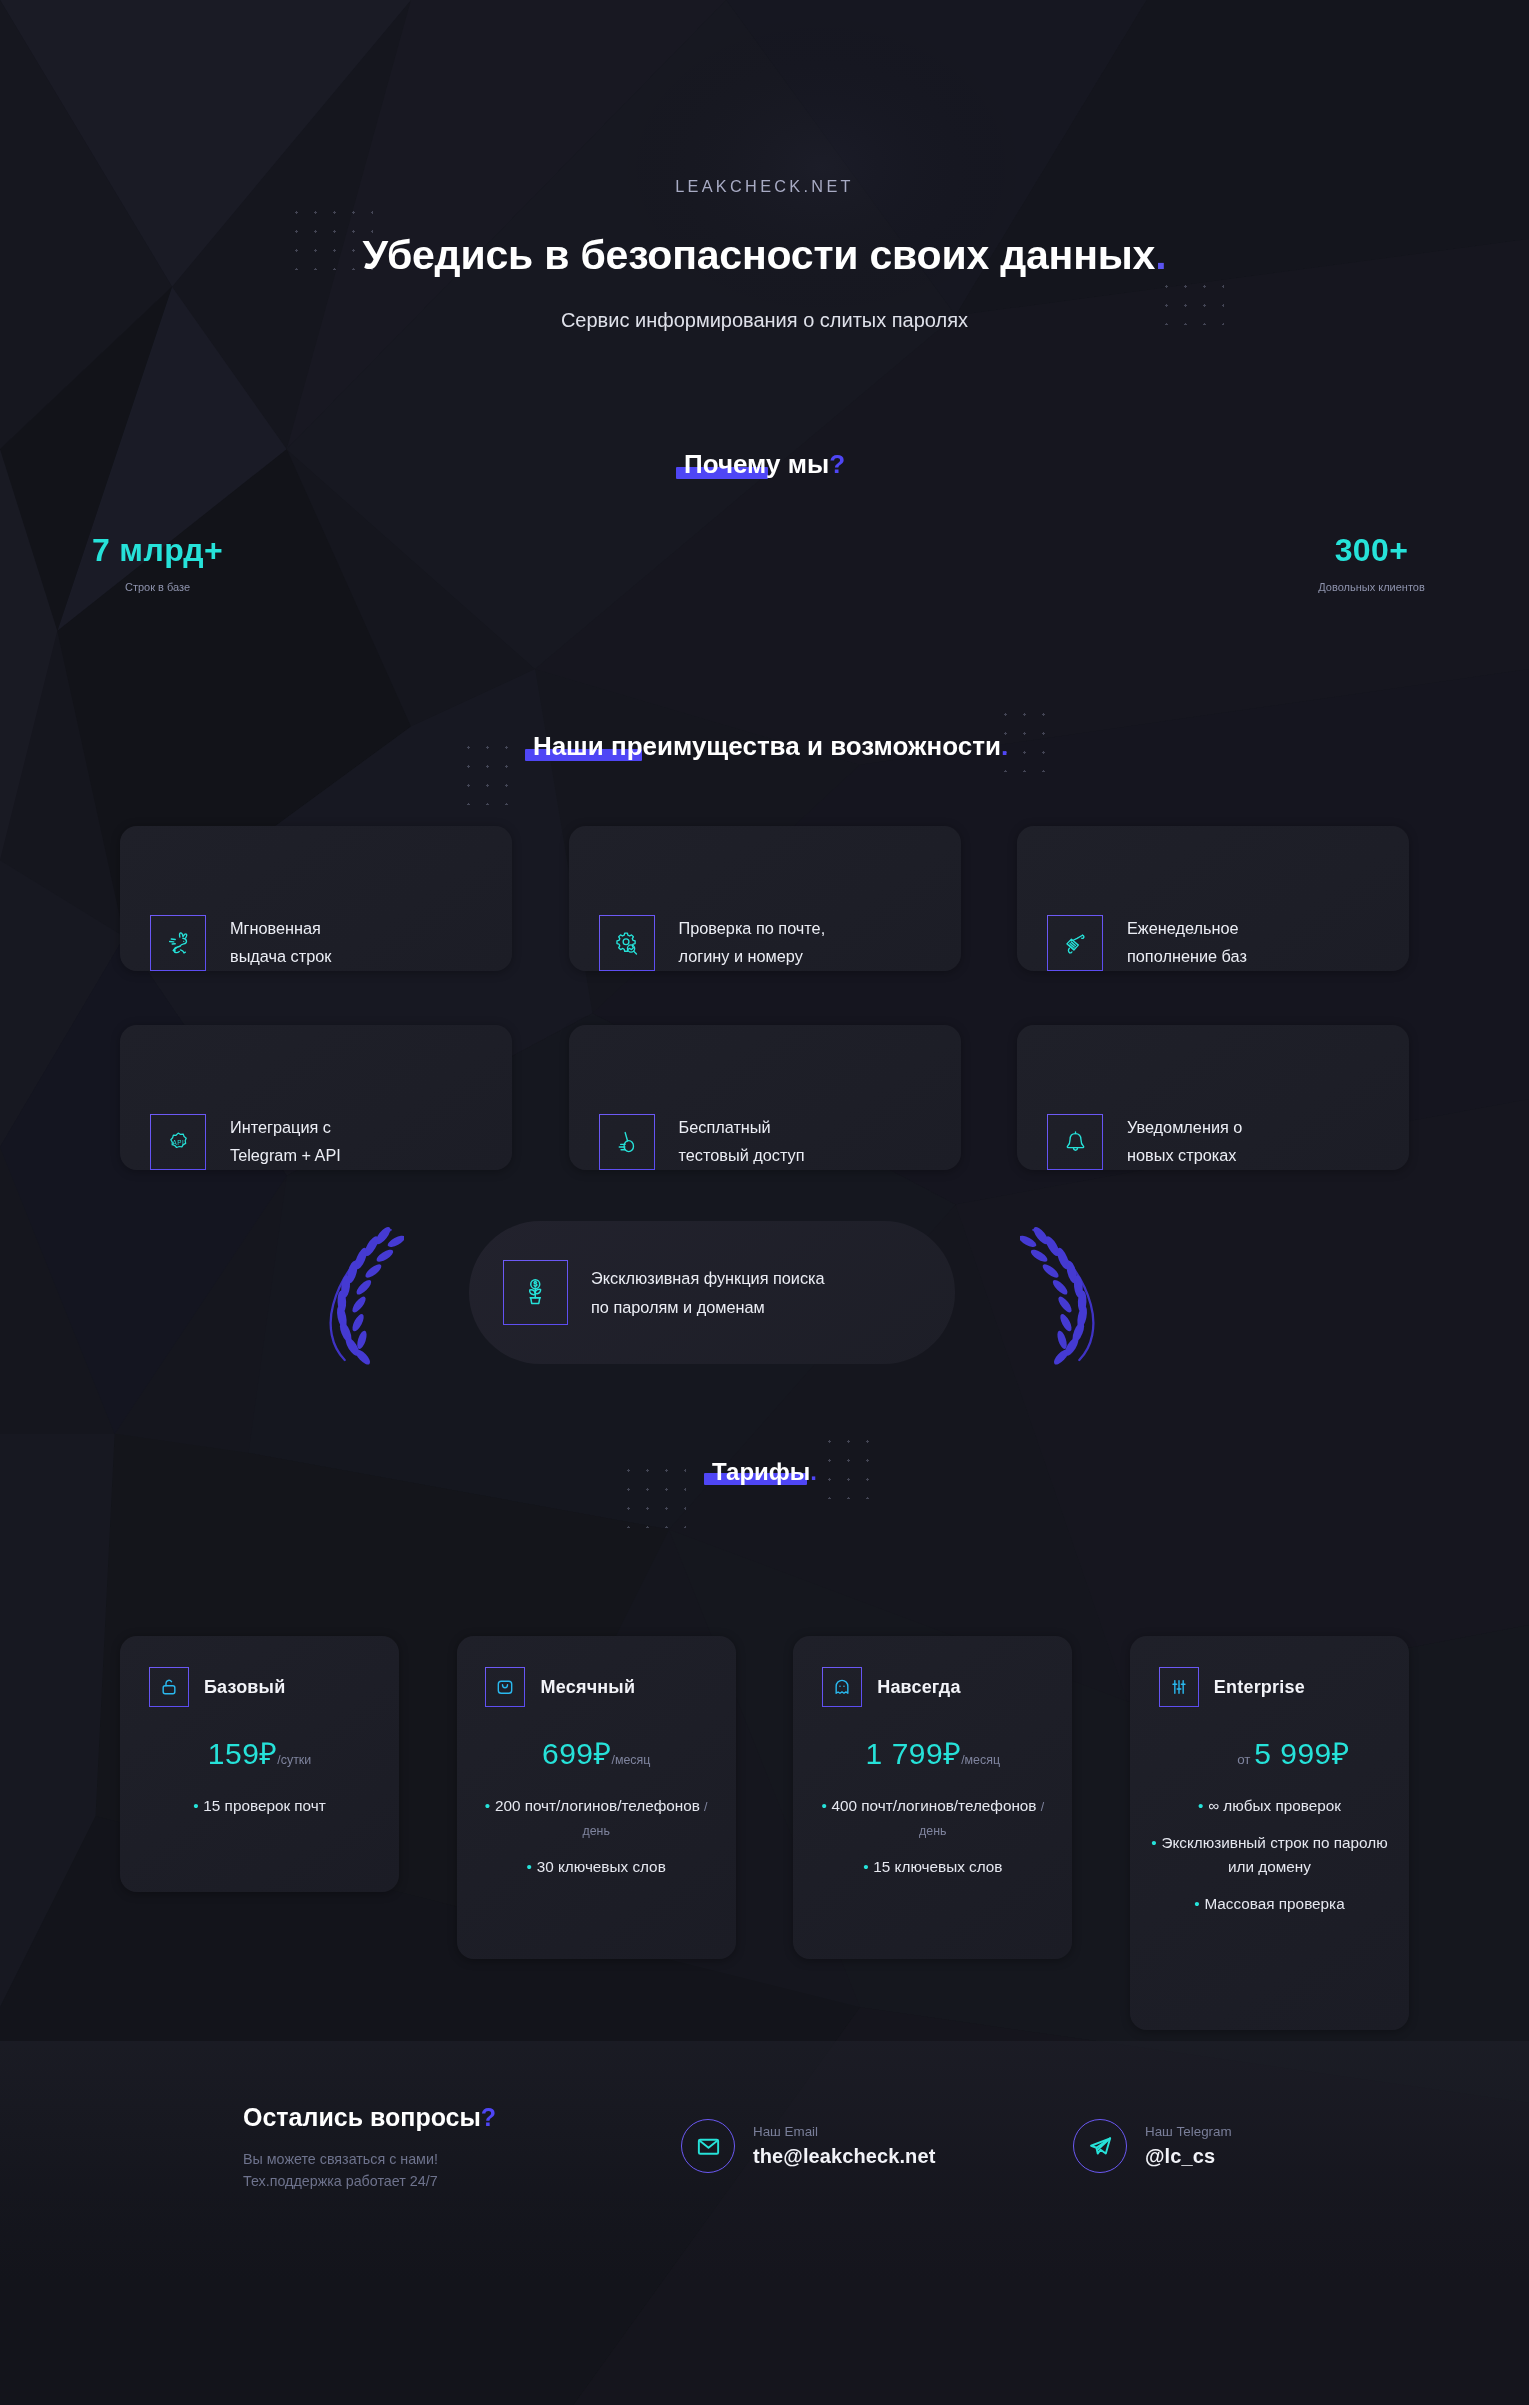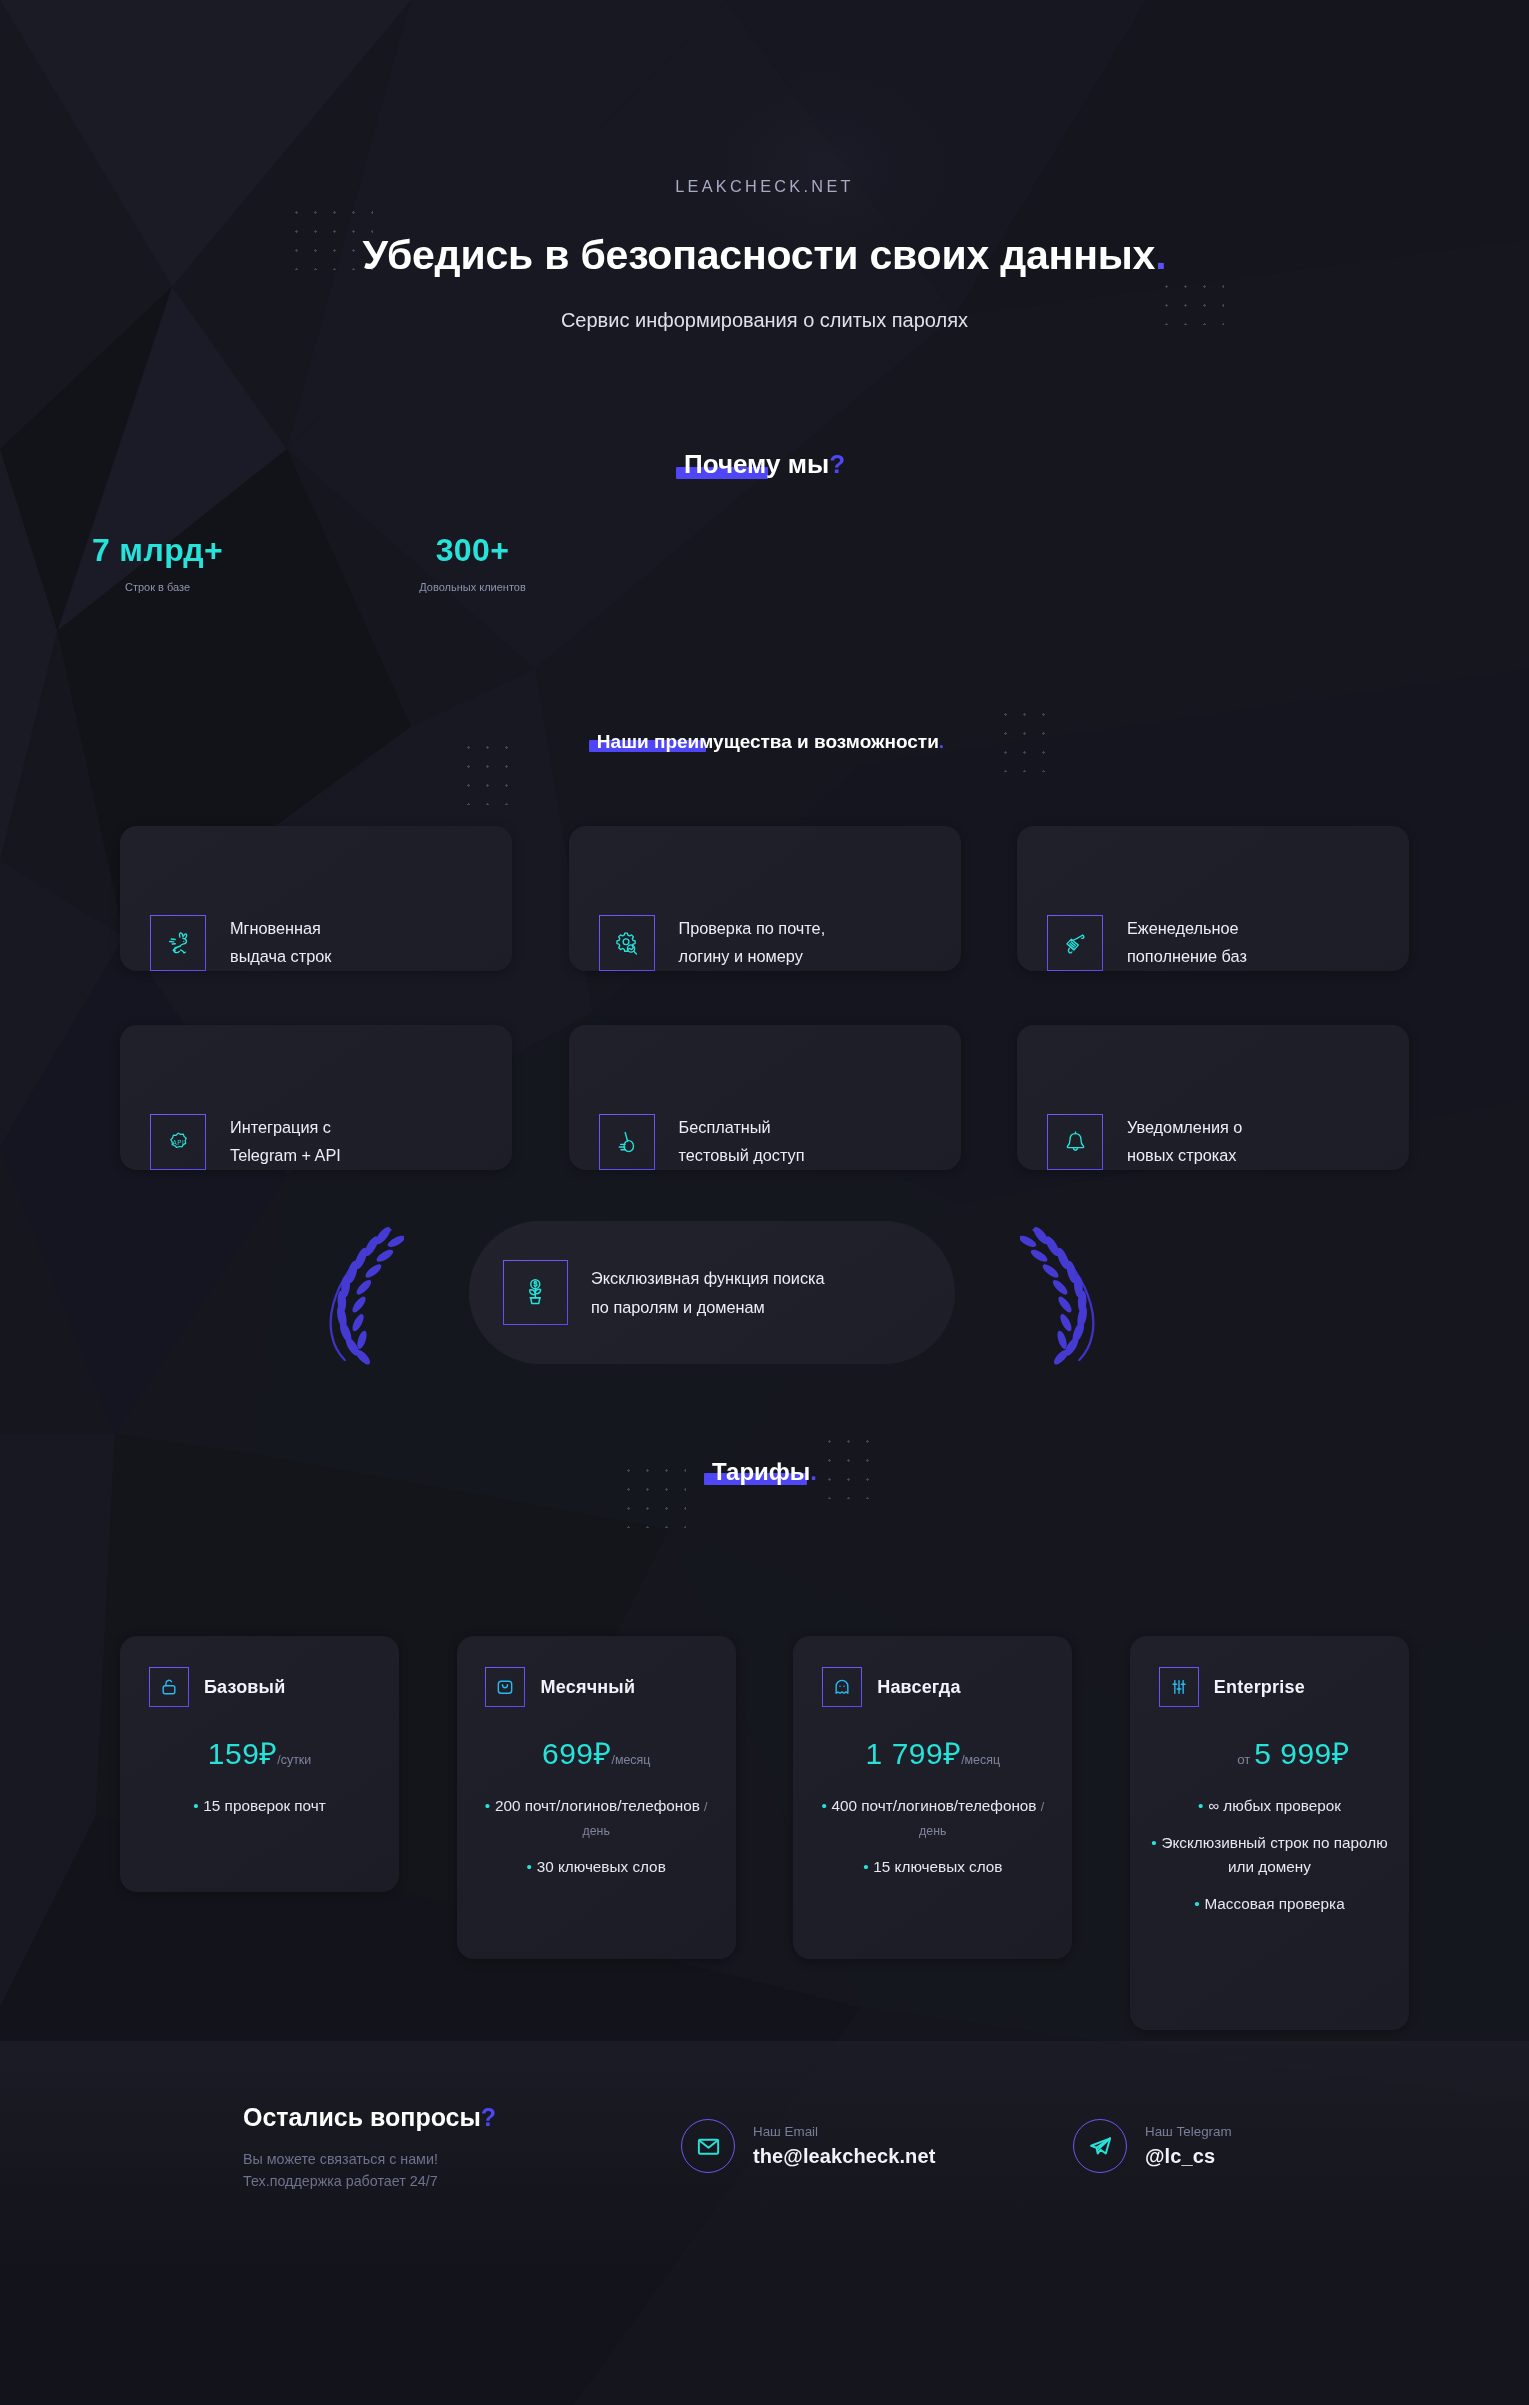--- a/index.html
+++ b/index.html
@@ -75,39 +75,39 @@
   .sec-head .txt { position: relative; z-index: 1; }
   .sec-head .dot { color: #4f46f5; }
 
   
   #why { position: absolute; top: 449px; left: 0; width: 1529px; text-align: center; }
   #why-head { font-size: 26px; }
   #why-head .hl { width: 92px; }
   #stats {
     margin-top: 52px;
     display: flex;
-    justify-content: flex-start;
+    justify-content: space-between;
     gap: 0px;
   }
   .stat { width: 315px; }
   .stat .num {
     font-size: 32px;
     font-weight: 700;
     color: #26e2d9;
     letter-spacing: 0.4px;
   }
   .stat .lbl {
     margin-top: 12.4px;
     font-size: 11px;
     color: #8e93ad;
   }
 
   
   #feat-head-wrap { position: absolute; top: 731px; left: 0; width: 1529px; text-align: center; }
-  #feat-head { font-size: 19px; margin-left: 12px; }
+  #feat-head { font-size: 26px; margin-left: 12px; }
   #feat-head .hl { width: 117px; }
 
   .fgrid {
     position: absolute;
     left: 120px;
     width: 1289px;
     display: grid;
     grid-template-columns: 392px 392px 392px;
     justify-content: space-between;
   }

